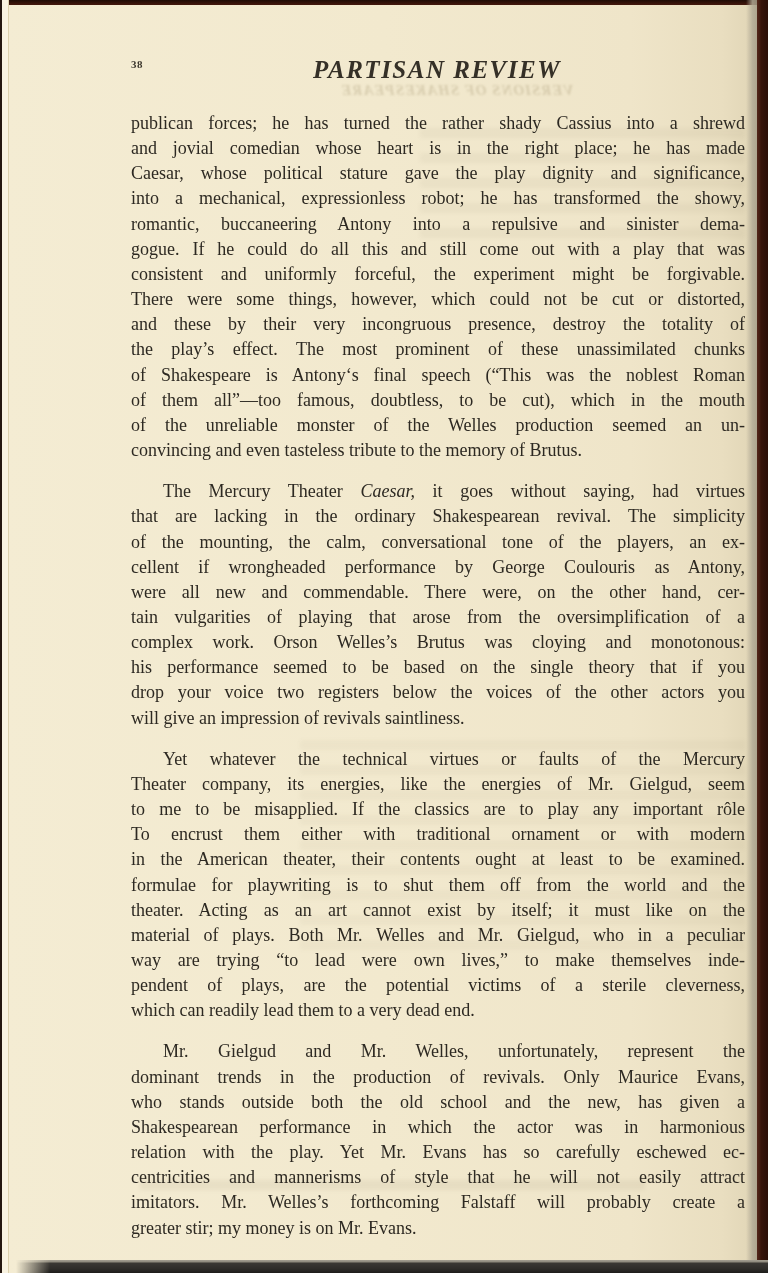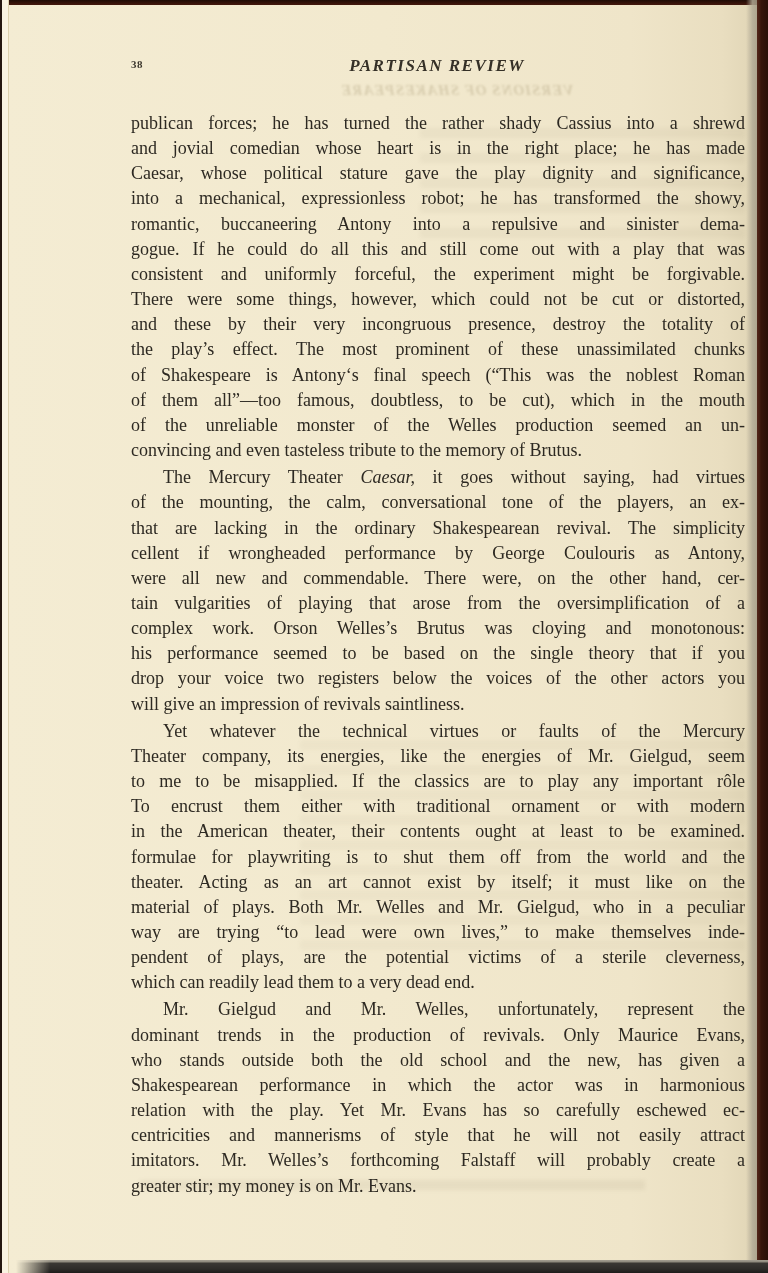--- a/index.html
+++ b/index.html
@@ -24,35 +24,35 @@
   .edge-left-light{position:absolute;left:2px;top:0;width:6px;height:100%;
     background:#f9f3e1;border-right:1px solid #ddd2af;}
   .bottom-bar{position:absolute;left:16px;right:0;bottom:0;height:13px;
     background:linear-gradient(180deg,#a59f92 0,#8d887b 2px,#3b3834 3px,#2e2c29 9px,#1d1c1a 13px);
     -webkit-mask-image:linear-gradient(90deg,rgba(0,0,0,0),#000 34px);
     mask-image:linear-gradient(90deg,rgba(0,0,0,0),#000 34px);}
   
   .page-number{position:absolute;left:131px;top:58px;
     font-size:11px;font-weight:bold;color:#3a352c;letter-spacing:.5px;}
   .journal-title{position:absolute;left:130px;top:56px;width:614px;text-align:center;
-    font-style:italic;font-weight:bold;font-size:17px;letter-spacing:1.5px;color:#353027;}
+    font-style:italic;font-weight:bold;font-size:25px;letter-spacing:1.5px;color:#353027;}
   
   .ghost-header{position:absolute;left:150px;top:82px;width:614px;text-align:center;
     transform:scaleX(-1);font-style:italic;font-weight:bold;font-size:15px;
     letter-spacing:1px;color:#a3946f;opacity:.33;filter:blur(1.1px);}
   .ghost-stripe{position:absolute;opacity:.05;filter:blur(2px);
     background:repeating-linear-gradient(180deg,#6b5f45 0 10px,transparent 10px 25px);}
   #gs1{left:420px;top:128px;width:325px;height:120px;}
   #gs2{left:300px;top:740px;width:445px;height:210px;opacity:.04;}
   #gs3{left:140px;top:1180px;width:505px;height:20px;opacity:.08;}
   
   .text-block{position:absolute;left:131px;top:111px;width:614px;
     font-size:18px;line-height:25.15px;color:#2d2922;}
   .paragraph{margin:0;}
-  .paragraph.indented{margin-top:2px;}
+  .paragraph.indented{margin-top:16px;}
   .line{text-align:justify;text-align-last:justify;}
   .line.last{text-align-last:left;}
   .paragraph.indented .line:first-child{text-indent:32px;}
   .it{font-style:italic;}
 </style>
 </head>
 <body>
 
 <div class="page">
 
@@ -83,22 +83,22 @@
         <div class="line">There were some things, however, which could not be cut or distorted,</div>
         <div class="line">and these by their very incongruous presence, destroy the totality of</div>
         <div class="line">the play’s effect. The most prominent of these unassimilated chunks</div>
         <div class="line">of Shakespeare is Antony‘s final speech (“This was the noblest Roman</div>
         <div class="line">of them all”—too famous, doubtless, to be cut), which in the mouth</div>
         <div class="line">of the unreliable monster of the Welles production seemed an un-</div>
         <div class="line last">convincing and even tasteless tribute to the memory of Brutus.</div>
       </div>
       <div class="paragraph indented">
         <div class="line"><span>The Mercury Theater </span><span class="it">Caesar,</span><span> it goes without saying, had virtues</span></div>
+        <div class="line">that are lacking in the ordinary Shakespearean revival. The simplicity</div>
         <div class="line">of the mounting, the calm, conversational tone of the players, an ex-</div>
-        <div class="line">that are lacking in the ordinary Shakespearean revival. The simplicity</div>
         <div class="line">cellent if wrongheaded performance by George Coulouris as Antony,</div>
         <div class="line">were all new and commendable. There were, on the other hand, cer-</div>
         <div class="line">tain vulgarities of playing that arose from the oversimplification of a</div>
         <div class="line">complex work. Orson Welles’s Brutus was cloying and monotonous:</div>
         <div class="line">his performance seemed to be based on the single theory that if you</div>
         <div class="line">drop your voice two registers below the voices of the other actors you</div>
         <div class="line last">will give an impression of revivals saintliness.</div>
       </div>
       <div class="paragraph indented">
         <div class="line">Yet whatever the technical virtues or faults of the Mercury</div>

